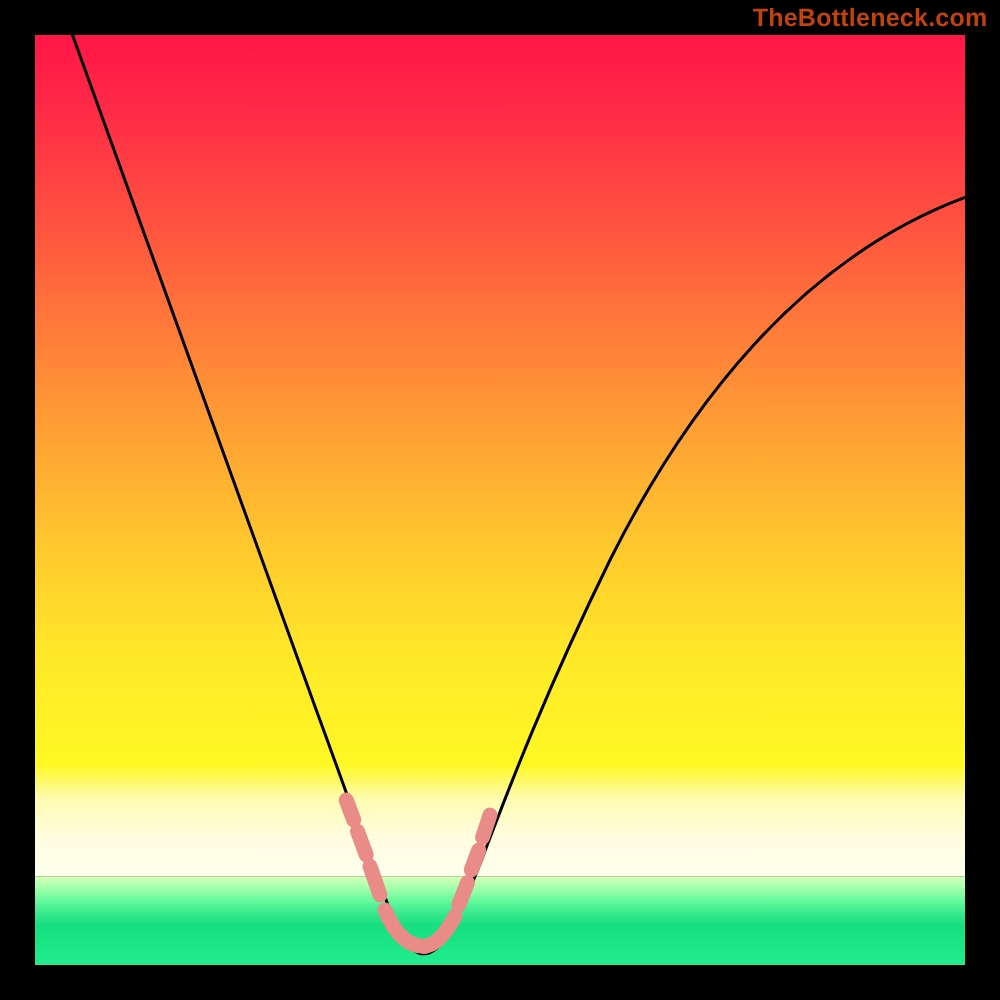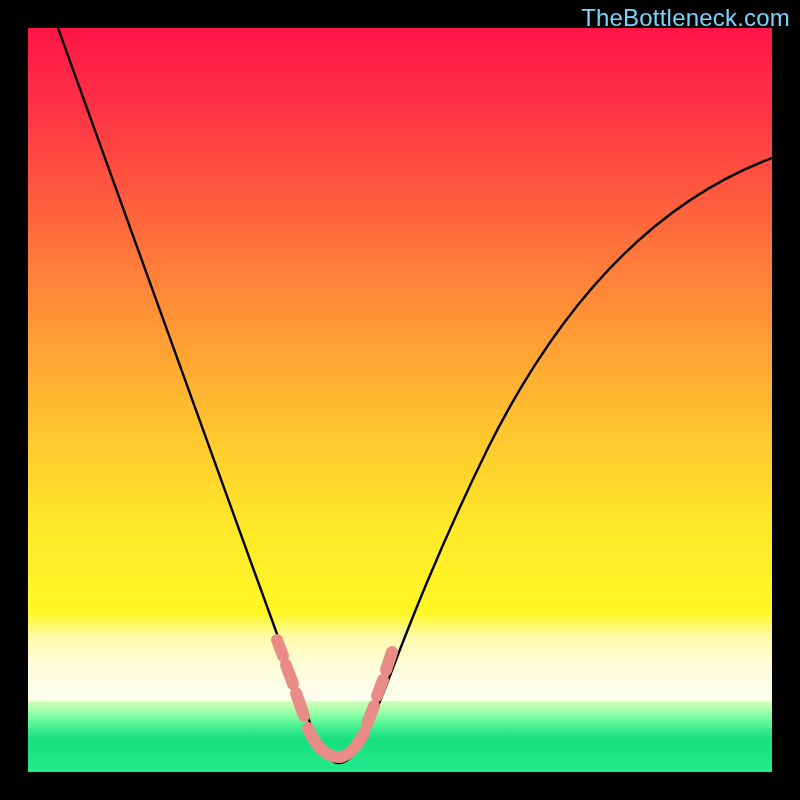--- a/index.html
+++ b/index.html
@@ -68,23 +68,23 @@
       #2fe68a 45%,
       #17df80 55%,
       #19e383 70%,
       #1fe889 85%,
       #22eb8d 100%);
   }
   .watermark {
     position: absolute;
     top: 4px;
     right: 10px;
-    color: #7dd3fc;
-    font-size: 24px;
-    font-weight: 400;
+    color: #c2410c;
+    font-size: 20px;
+    font-weight: 700;
     letter-spacing: 0.2px;
     user-select: none;
   }
   svg.curves {
     position: absolute;
     top: 0;
     left: 0;
   }
 </style>
 </head>

